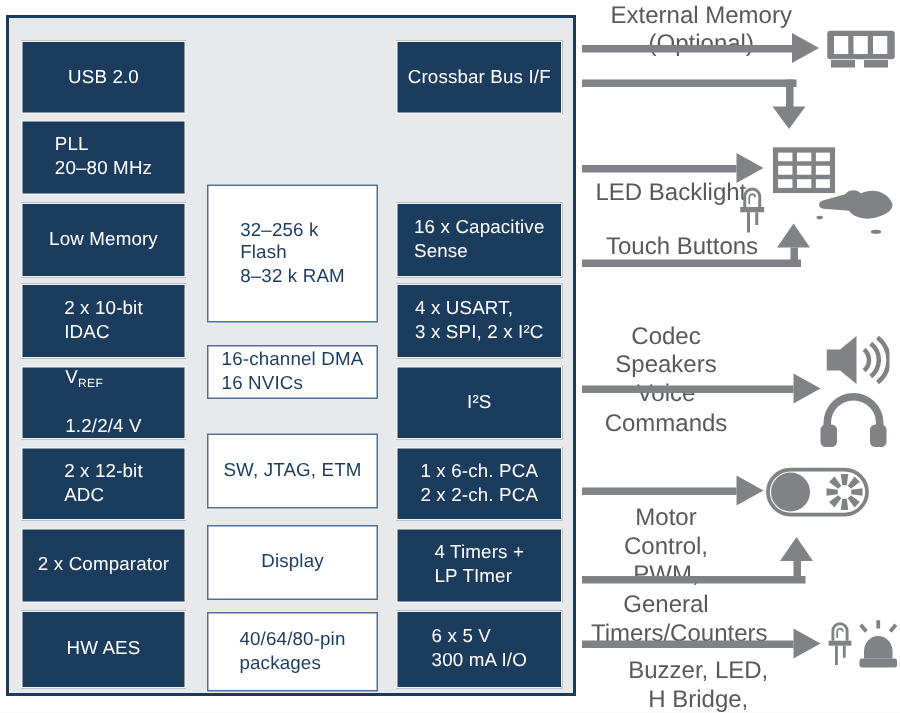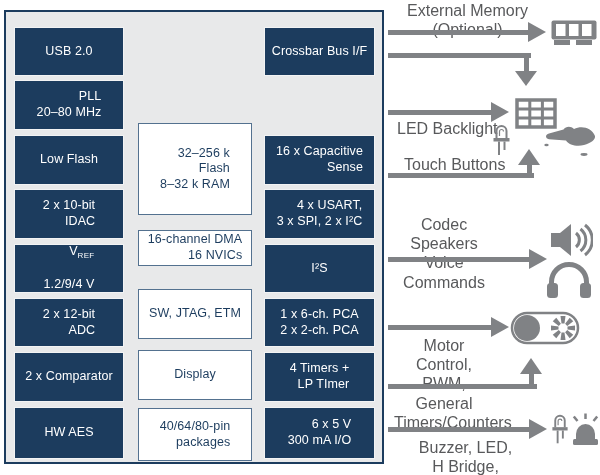--- a/index.html
+++ b/index.html
@@ -5,21 +5,21 @@
   :root{
     --navy:#1c3c5e; --box-bg:#e8e9ea; --icon-gray:#808285;
     --text-gray:#58595b; --white-box-border:#53718f; --dark-block-border:#f2f3f4;
   }
   html,body{margin:0;padding:0;}
   body{font-family:"Liberation Sans",sans-serif;background:#fff;}
   #stage{position:relative;width:600px;height:475px;background:#fff;overflow:hidden;}
   #mainbox{position:absolute;left:4px;top:10px;width:380px;height:454px;
     border:2px solid var(--navy);background:var(--box-bg);box-sizing:border-box;}
   .blk{position:absolute;box-sizing:border-box;display:flex;align-items:center;justify-content:center;
-    text-align:right;white-space:pre-line;line-height:1.25;font-size:12.5px;letter-spacing:.1px;}
+    text-align:left;white-space:pre-line;line-height:1.25;font-size:12.5px;letter-spacing:.1px;}
   .dark{background:var(--navy);color:#ffffff;border:1px solid var(--dark-block-border);}
   .lite{background:#ffffff;color:var(--navy);border:1.5px solid var(--white-box-border);}
   .sub{font-size:8px;vertical-align:-3px;letter-spacing:.3px;}
   .note{position:absolute;color:var(--text-gray);font-size:16px;line-height:1.2;white-space:pre-line;}
   .center{text-align:center;}
   .hline{position:absolute;height:5px;background:var(--icon-gray);}
   .vline{position:absolute;width:5px;background:var(--icon-gray);}
   .ah-r{position:absolute;width:0;height:0;border-top:10px solid transparent;
     border-bottom:10px solid transparent;border-left:18px solid var(--icon-gray);}
   .ah-d{position:absolute;width:0;height:0;border-left:11px solid transparent;
@@ -32,27 +32,27 @@
 </head>
 <body>
 
 <div id="stage">
 
   <div id="mainbox"></div>
 
   <div class="blk dark" style="left:14px;top:27px;width:110px;height:49px">USB 2.0</div>
   <div class="blk dark" style="left:14px;top:80px;width:110px;height:50px">PLL
 20–80 MHz</div>
-  <div class="blk dark" style="left:14px;top:135px;width:110px;height:50px">Low Flash</div>
+  <div class="blk dark" style="left:14px;top:135px;width:110px;height:50px">Low Memory</div>
   <div class="blk dark" style="left:14px;top:189px;width:110px;height:50px">2 x 10-bit
 IDAC</div>
   <div class="blk dark" style="left:14px;top:244px;width:110px;height:49px">
     <div>
       <div><span>V</span><span class="sub">REF</span></div>
-      <div>1.2/9/4 V</div>
+      <div>1.2/2/4 V</div>
     </div>
   </div>
   <div class="blk dark" style="left:14px;top:298px;width:110px;height:49px">2 x 12-bit
 ADC</div>
   <div class="blk dark" style="left:14px;top:352px;width:110px;height:50px">2 x Comparator</div>
   <div class="blk dark" style="left:14px;top:407px;width:110px;height:52px">HW AES</div>
 
   <div class="blk lite" style="left:138px;top:123px;width:114px;height:92px">32–256 k
 Flash
 8–32 k RAM</div>

